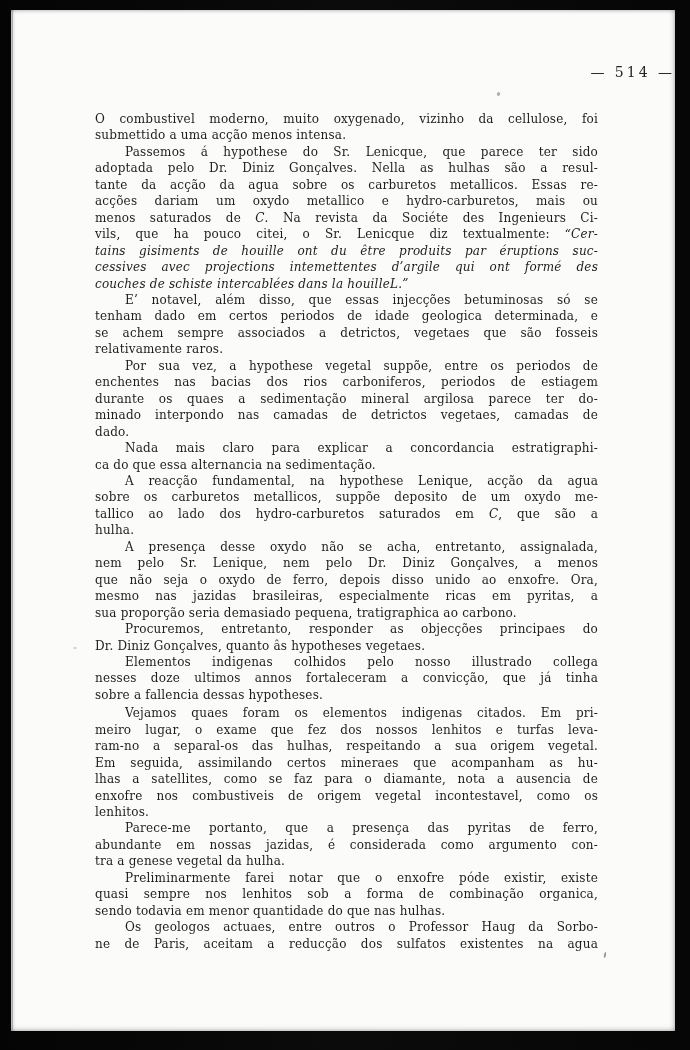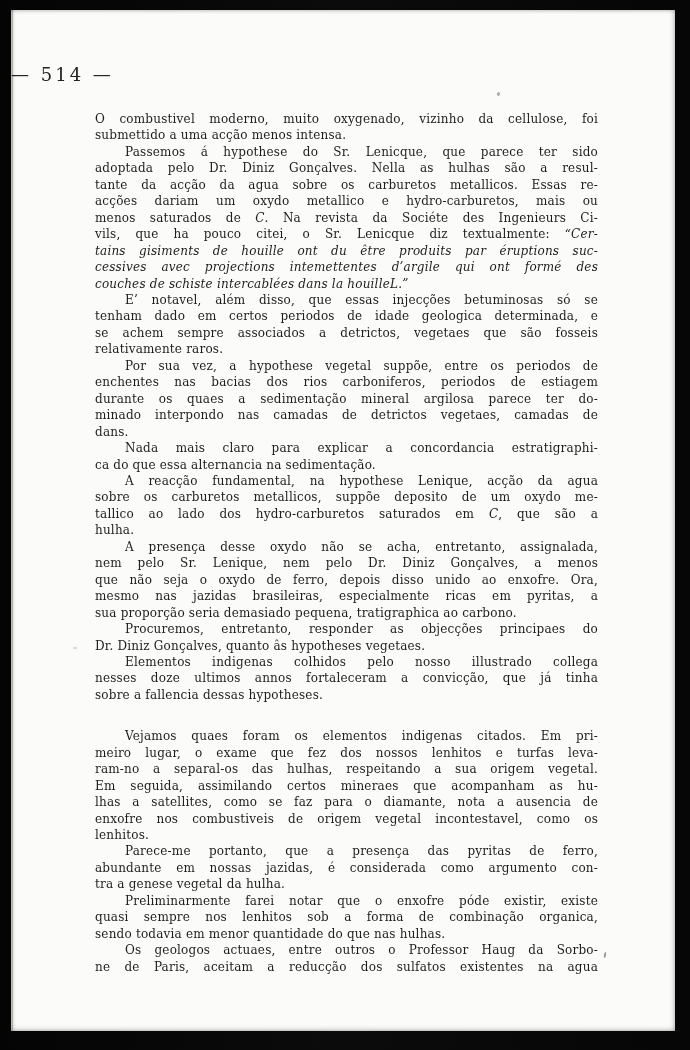--- a/index.html
+++ b/index.html
@@ -26,37 +26,37 @@
   }
   .page-edge {
     position: absolute;
     left: 1px; top: 0; bottom: 0; width: 1px;
     background: #8f8f8f;
     opacity: 0.6;
   }
   .pagenum {
     position: absolute;
     top: 54px; left: 0; width: 100%;
-    text-align: left;
+    text-align: right;
     font-family: "DejaVu Serif", serif;
-    font-size: 18px;
+    font-size: 14px;
     letter-spacing: 3px;
     color: #242424;
   }
   .body {
     position: absolute;
     left: 84px; top: 101px;
     width: 503px;
     font-family: "DejaVu Serif", serif;
     font-size: 12px;
     letter-spacing: 0.2px;
     color: var(--ink, #1d1d1d);
   }
   .para { margin: 0; }
-  .para.gap { margin-top: 25px; }
+  .para.gap { margin-top: 2px; }
   .line {
     line-height: 16.45px;
     text-align: justify;
     text-align-last: justify;
   }
   .line.noj { text-align-last: left; }
   .line.ind { text-indent: 30px; }
   .em { font-style: italic; }
   .speck {
     position: absolute;
@@ -95,21 +95,21 @@
           <div class="line ind"><span class="rom">E’ notavel, além disso, que essas injecções betuminosas só se</span></div>
           <div class="line"><span class="rom">tenham dado em certos periodos de idade geologica determinada, e</span></div>
           <div class="line"><span class="rom">se achem sempre associados a detrictos, vegetaes que são fosseis</span></div>
           <div class="line noj"><span class="rom">relativamente raros.</span></div>
         </div>
         <div class="para">
           <div class="line ind"><span class="rom">Por sua vez, a hypothese vegetal suppõe, entre os periodos de</span></div>
           <div class="line"><span class="rom">enchentes nas bacias dos rios carboniferos, periodos de estiagem</span></div>
           <div class="line"><span class="rom">durante os quaes a sedimentação mineral argilosa parece ter do-</span></div>
           <div class="line"><span class="rom">minado interpondo nas camadas de detrictos vegetaes, camadas de</span></div>
-          <div class="line noj"><span class="rom">dans.</span></div>
+          <div class="line noj"><span class="rom">dado.</span></div>
         </div>
         <div class="para">
           <div class="line ind"><span class="rom">Nada mais claro para explicar a concordancia estratigraphi-</span></div>
           <div class="line noj"><span class="rom">ca do que essa alternancia na sedimentação.</span></div>
         </div>
         <div class="para">
           <div class="line ind"><span class="rom">A reacção fundamental, na hypothese Lenique, acção da agua</span></div>
           <div class="line"><span class="rom">sobre os carburetos metallicos, suppõe deposito de um oxydo me-</span></div>
           <div class="line"><span class="rom">tallico ao lado dos hydro-carburetos saturados em </span><span class="em">C</span><span class="rom">, que são a</span></div>
           <div class="line noj"><span class="rom">hulha.</span></div>

